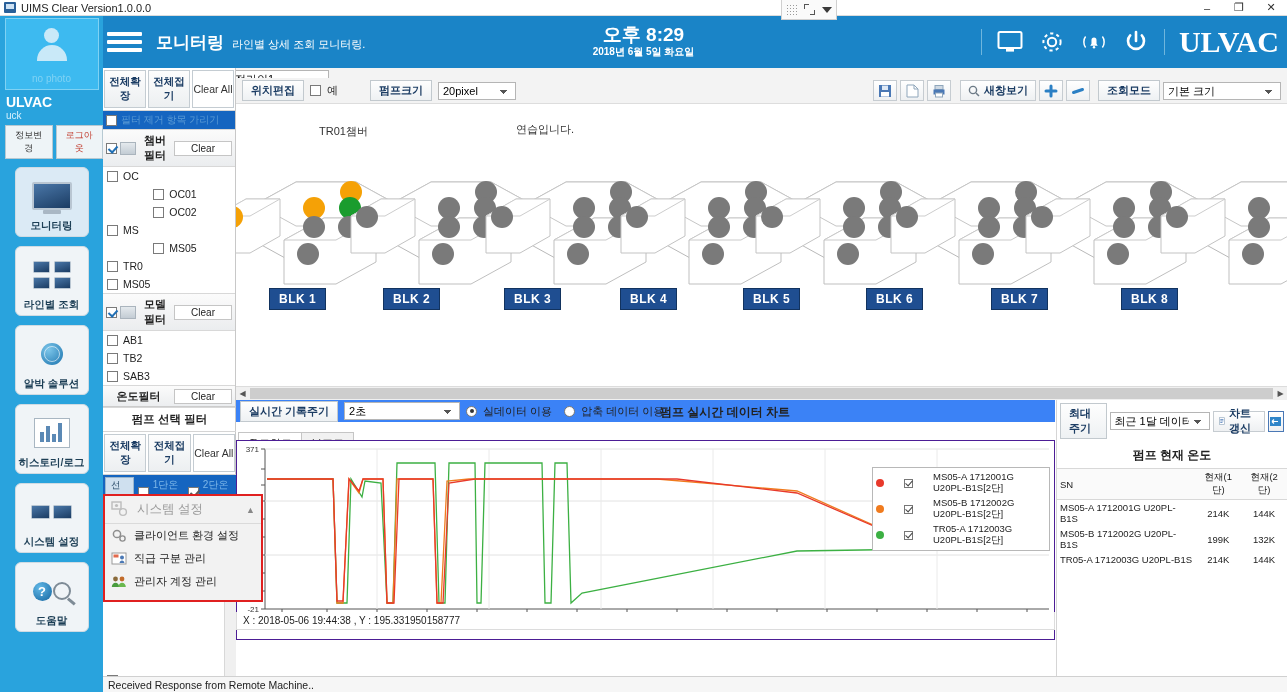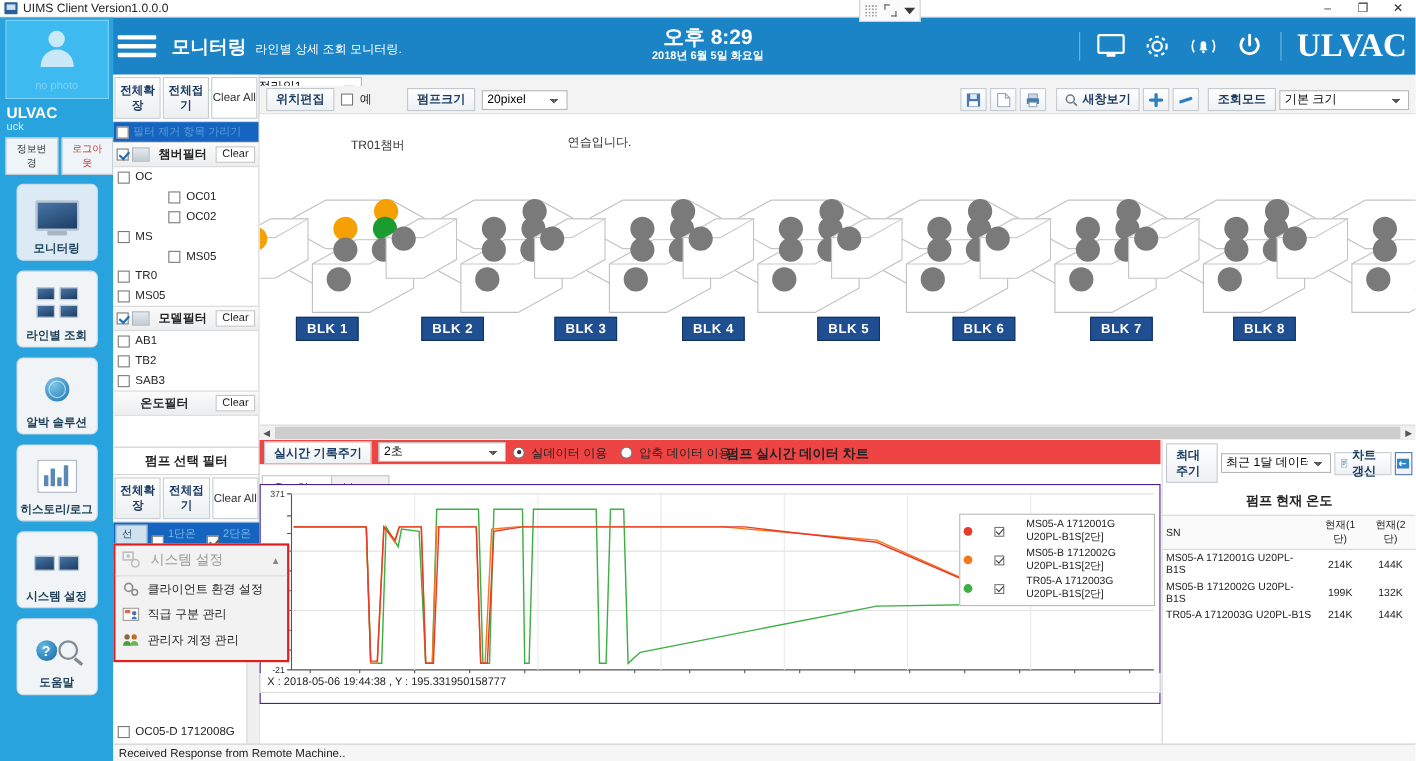--- a/index.html
+++ b/index.html
@@ -138,21 +138,21 @@
     content:""; position:absolute; left:3px; top:0px; width:4px; height:7px;
     border:solid #1f6fb5; border-width:0 2px 2px 0; transform:rotate(42deg);
   }
   .cbx.gray.checked:after{ border-color:#5a5a5a; }
   .grp-head{
     display:flex; align-items:center; gap:3px; padding:3px 3px;
     background:linear-gradient(#fbfbfb,#ebedef); border-top:1px solid #d8d8d8; border-bottom:1px solid #d8d8d8;
   }
   .grp-head .swatch{ width:16px;height:13px;background:linear-gradient(#e4e9ed,#c3ccd4);border:1px solid #aab4bd;}
   .grp-head .gtitle{ flex:1; text-align:center; font-weight:bold; font-size:11px; color:#222;}
-  .grp-head .clear{ font-size:10px; background:#fff; border:1px solid #c5c5c5; padding:1px 5px; cursor:pointer;}
+  .grp-head .clear{ font-size:10px; background:#fff; border:1px solid #c5c5c5; padding:1px 16px; cursor:pointer;}
   .tree-item{ display:flex; align-items:center; gap:5px; padding:3px 4px; font-size:10.5px;}
   .tree-item.ind{ padding-left:16px;justify-content:center; }
   .colhdr{ text-align:center; font-weight:bold; font-size:11.5px; padding:5px 0 4px; border-bottom:1px solid #d5d5d5;}
   .sel-strip{
     display:flex; align-items:center; gap:4px; background:#1565c0; padding:2px 2px; font-size:10px; color:#7db7e8;
   }
   .sel-strip .selbtn{ background:#cfe0ef; color:#2a4c6a; border:1px solid #9bb6cd; padding:1px 5px; font-size:9.5px;}
   .pumplist{ position:relative; overflow:hidden; }
   .scrollbar{
     position:absolute; right:0; top:0; width:12px; height:100%;
@@ -207,21 +207,21 @@
   .hscroll{
     position:absolute; left:236px; top:386px; width:1051px; height:14px;
     background:#f0f0f0; border-top:1px solid #dcdcdc; display:flex; align-items:center;
   }
   .hscroll .arrow{ width:13px; text-align:center; font-size:8px; color:#555; }
   .hscroll .track{ flex:1; height:11px; background:#cdcdcd; margin:0 1px;}
 
   
   .chartctrl{
     position:absolute; left:236px; top:400px; width:819px; height:22px;
-    display:flex; align-items:center; gap:6px; padding-left:4px; background:#ef4444;
+    display:flex; align-items:center; gap:6px; padding-left:4px; background:#3b82f6;
   }
   .radio{ width:11px;height:11px;border-radius:50%;border:1px solid #777;display:inline-block;position:relative;background:#fff;flex:none;}
   .radio.on:after{content:"";position:absolute;inset:2.5px;border-radius:50%;background:#333;}
   .charttitle{ position:absolute; left:660px; top:404px; font-weight:bold; font-size:12px; }
   .tabs{ position:absolute; left:238px; top:432px; display:flex; }
   .tab{
     font-size:11px; padding:3px 9px; border:1px solid #c5c5c5; background:#f1f1f1; cursor:pointer;
     margin-right:-1px;
   }
   .tab.active{ background:#fff; border-bottom-color:#fff; }
@@ -278,21 +278,21 @@
     display:flex; align-items:center; padding-left:5px;
   }
 </style>
 </head>
 <body>
 
 <div class="app">
 
   <div class="titlebar">
     <div class="tb-icon"></div>
-    <span class="tb-title">UIMS Client Version1.0.0.0</span>
+    <span class="tb-title">UIMS Clear Version1.0.0.0</span>
     <div class="tb-ctrls">
       <div>–</div>
       <div>❐</div>
       <div>✕</div>
     </div>
   </div>
   <div class="tb-float">
     <span class="grip"></span>
     <span class="expand-ic"></span>
     <span class="chev"></span>

